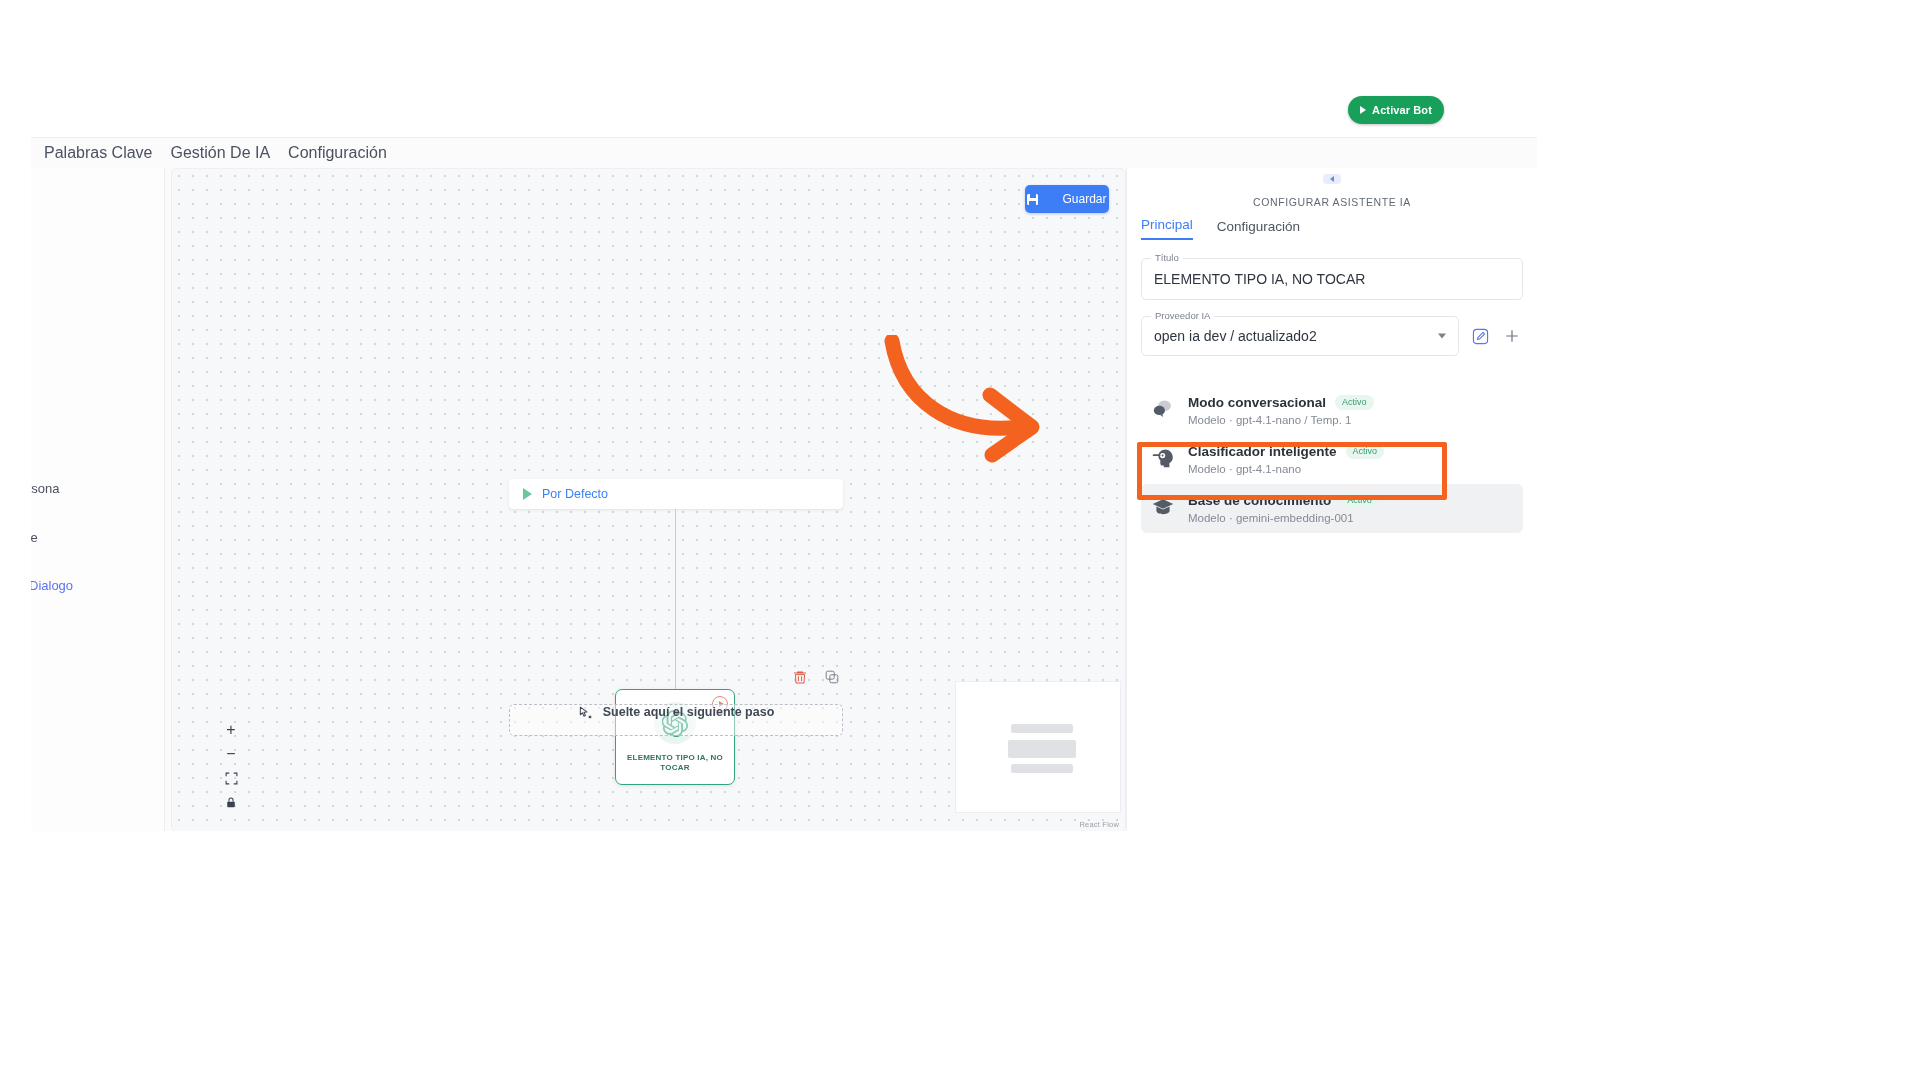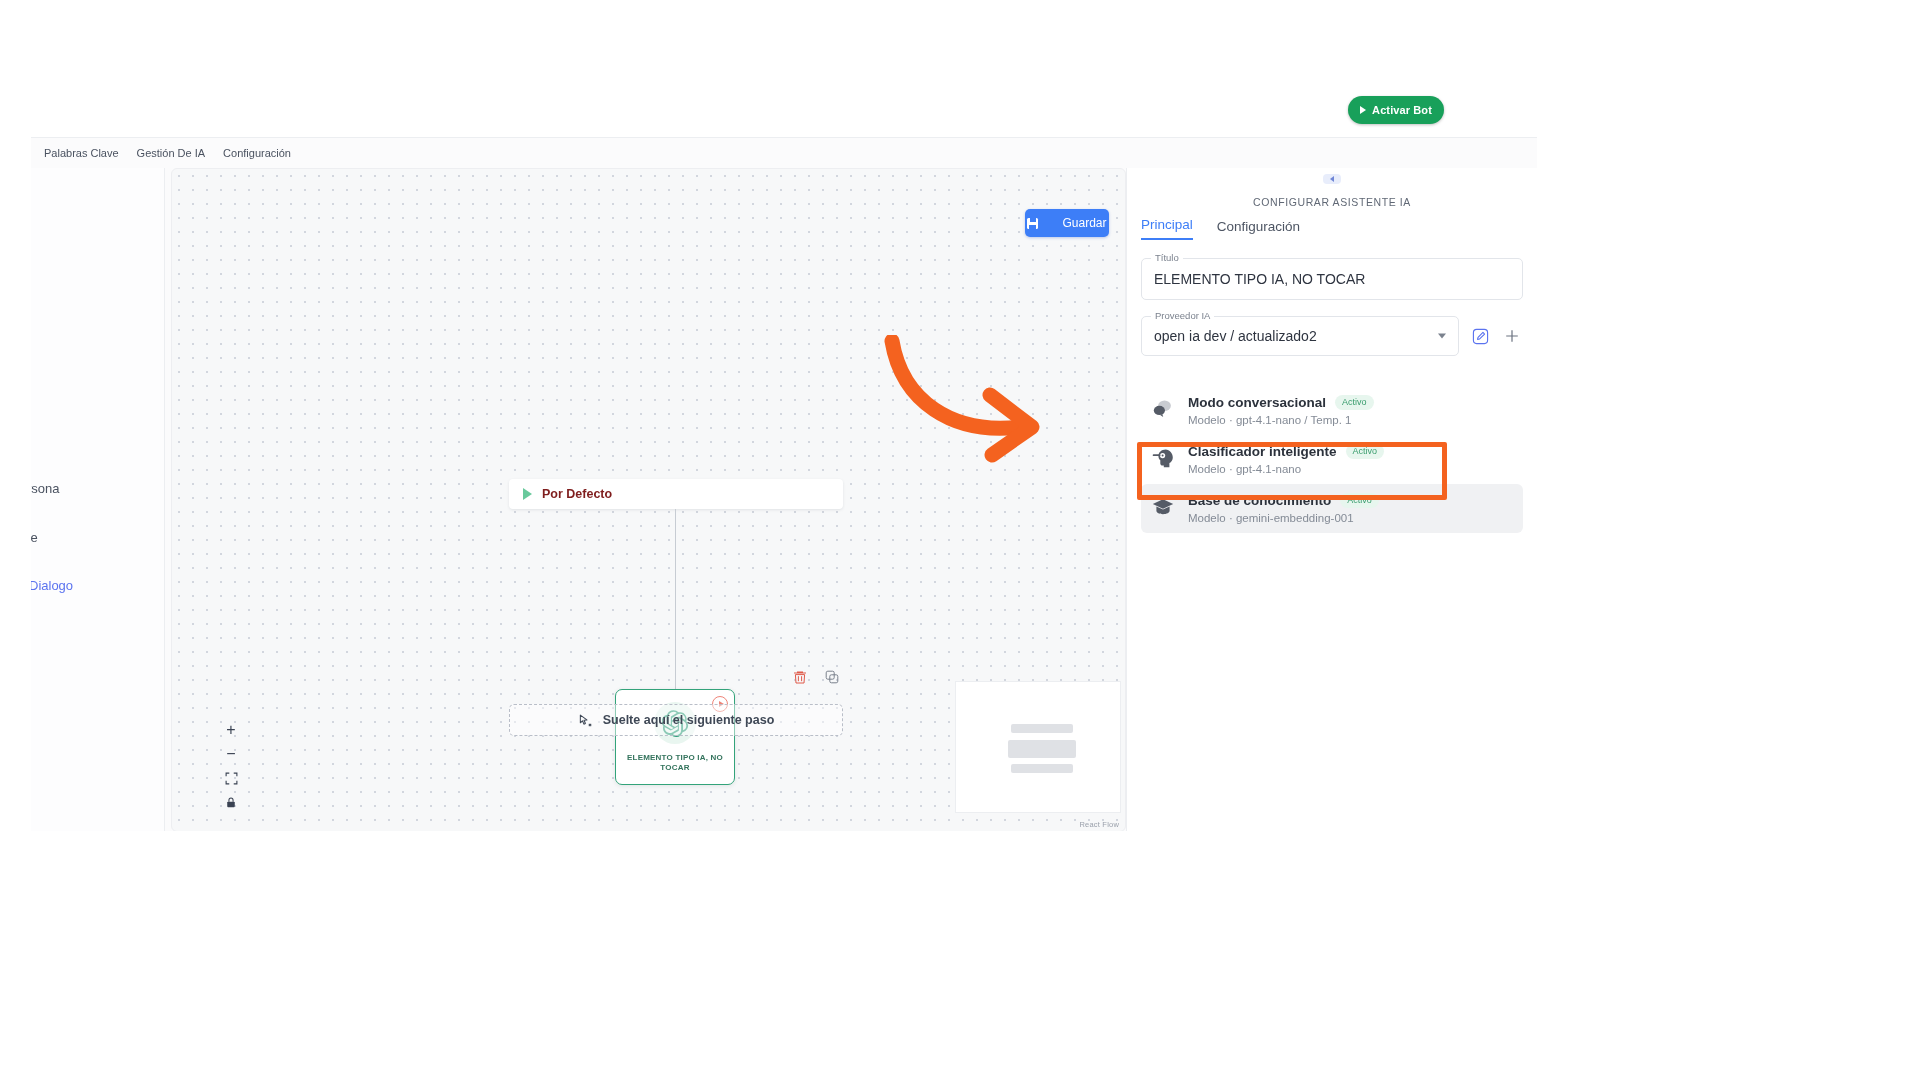--- a/index.html
+++ b/index.html
@@ -43,21 +43,21 @@
 
   
   .topnav {
     position: absolute; left: 0; top: 0;
     height: 30px; width: 100%;
     display: flex; align-items: center;
     padding-left: 4px;
     background: #fbfbfc;
   }
   .topnav-item {
-    font-size: 11px; color: #4a5260;
+    font-size: 16px; color: #4a5260;
     padding: 0 9px; cursor: pointer; white-space: nowrap;
   }
 
   
   .left-rail {
     position: absolute; left: 0; top: 30px;
     width: 134px; height: 664px;
     background: #fdfdfe;
     border-right: 1px solid #eceef1;
   }
@@ -93,42 +93,41 @@
 
   
   .guardar {
     position: absolute; right: 16px; top: 16px;
     width: 84px; height: 28px;
     background: #3d7ef7; border-radius: 5px;
     display: flex; align-items: center; justify-content: center; gap: 24px;
     color: #fff; font-size: 12px; font-weight: 500;
     box-shadow: 0 1px 3px rgba(50,90,200,.3);
     cursor: pointer;
-    margin-top: 24px;
   }
   .save-ico {
     width: 11px; height: 11px; background: #fff; border-radius: 1.5px;
     position: relative;
   }
   .save-ico:before {
     content:''; position:absolute; left:2.5px; top:0; width:6px; height:4px; background:#3d7ef7;
   }
   .save-ico:after {
     content:''; position:absolute; left:2px; bottom:0; width:7px; height:4px; background:#3d7ef7;
   }
 
   
   .por-defecto {
     position: absolute; left: 337px; top: 310px;
     width: 334px; height: 30px;
     background: #ffffff; border-radius: 4px;
     box-shadow: 0 1px 3px rgba(30,40,60,.10);
     display: flex; align-items: center; gap: 10px;
     padding-left: 14px;
-    font-size: 12.5px; font-weight: 700; color: #7f1d1d;
+    font-size: 12.5px; font-weight: 400; color: #3b82f6;
   }
   .tri-outline {
     width: 0; height: 0;
     border-left: 9px solid #4fbf8b;
     border-top: 6px solid transparent;
     border-bottom: 6px solid transparent;
     opacity: .85;
     position: relative;
   }
 
@@ -168,21 +167,21 @@
     border: 1.2px solid #ef8478;
     display: flex; align-items:center; justify-content:center;
   }
 
   
   .dropzone {
     position: absolute; left: 337px; top: 535px;
     width: 334px; height: 32px;
     border: 1.6px dashed #b9bec8;
     border-radius: 5px;
-    display: flex; align-items: center; justify-content: center; gap: 10px;
+    display: flex; justify-content: center; gap: 10px;
     font-size: 12.5px; font-weight: 700; color: #3f4856;
     background: rgba(255,255,255,.45);
   }
 
   
   .zoomctl {
     position: absolute; left: 48px; bottom: 18px;
     display: flex; flex-direction: column; gap: 2px;
   }
   .zbtn {

